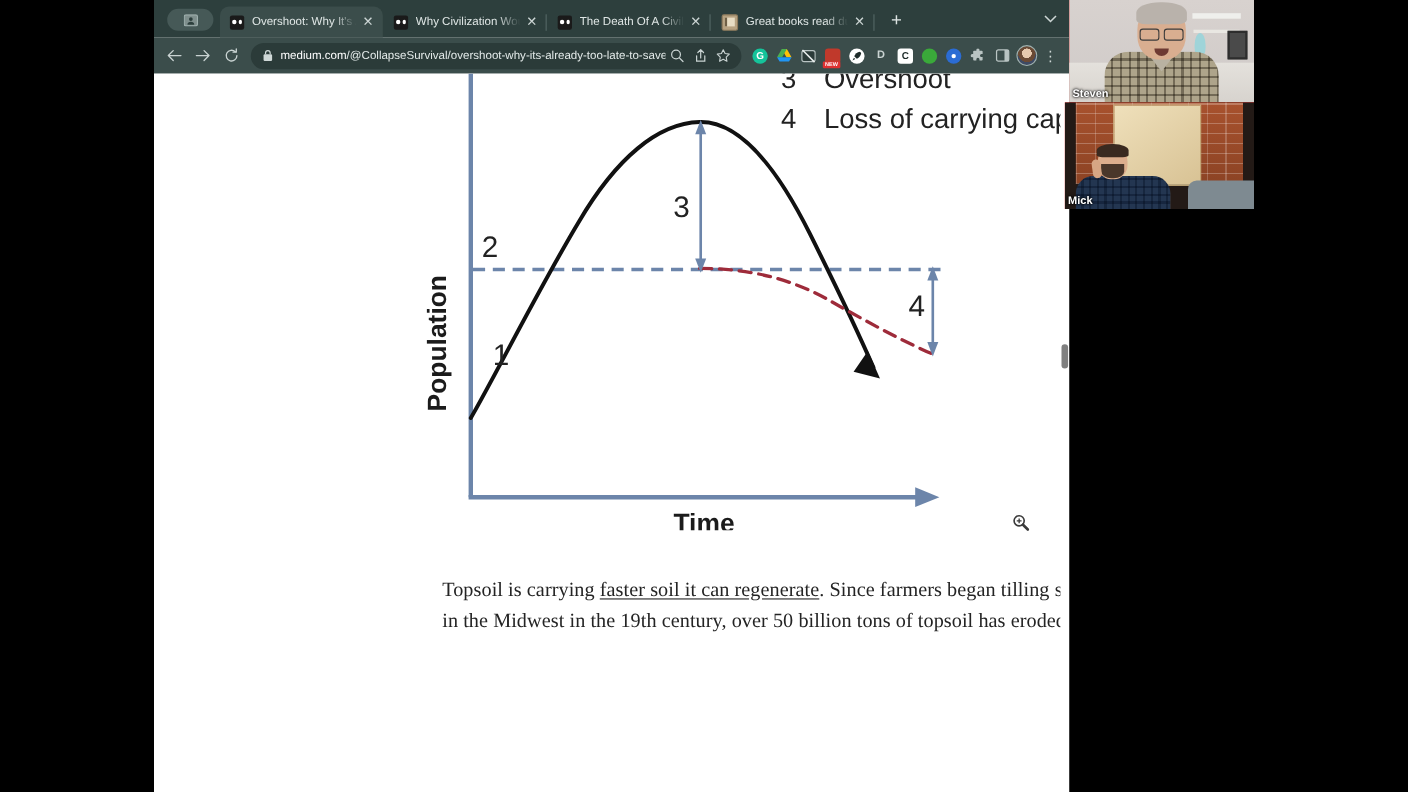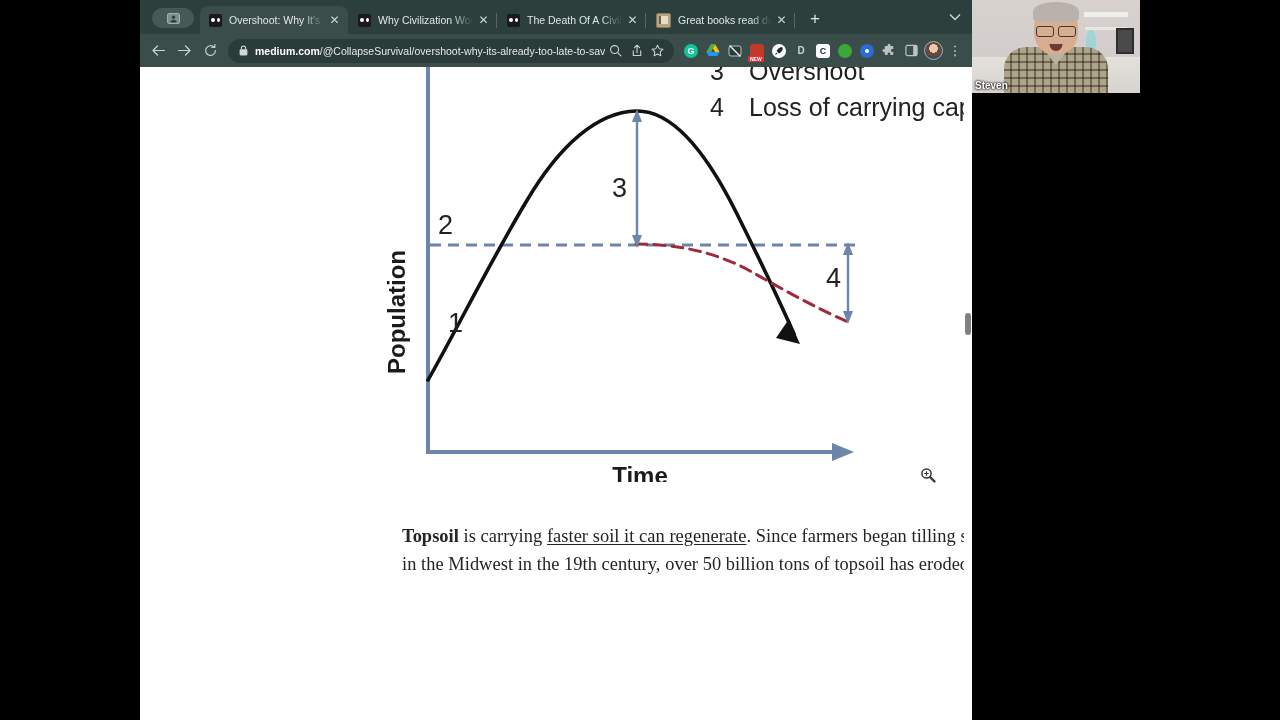--- a/index.html
+++ b/index.html
@@ -185,21 +185,21 @@
   }
   .omnibox .lock { flex:none; margin-right:7px; display:flex; }
   .omnibox .url {
     flex: 1;
     min-width: 0;
     font-size: 10.5px;
     color: #e3eae9;
     white-space: nowrap;
     overflow: hidden;
   }
-  .omnibox .url b { font-weight: 700; color:#ffffff;margin-top:38px; }
+  .omnibox .url b { font-weight: 400; color:#ffffff;margin-top:38px; }
   .omni-icon {
     flex:none;
     width: 21px; height:21px;
     display:flex; align-items:center; justify-content:center;
     color:#c9d3d2;
   }
   .ext-strip { display:flex; align-items:center; flex:none; }
   .ext {
     width: 20px; height: 20px;
     margin: 0 1px;
@@ -276,21 +276,21 @@
     font-family: "Liberation Serif", serif;
     color: #242424;
   }
   .article p {
     margin: 0 0 30px 0;
     font-size: 18.4px;
     line-height: 28px;
     letter-spacing: 0.05px;
   }
   .article p.tight { margin-bottom: 28px; }
-  .article b { font-weight: 700; }
+  .article b { font-weight: 400; }
   .article u { text-decoration: underline; text-underline-offset: 2px; }
 
   
   .scrollbar {
     position: absolute;
     right: 0; top: 0;
     width: 8px;
     height: 100%;
     background: #ffffff;
   }
@@ -684,14 +684,26 @@
     <div class="steven-head"></div>
     <div class="steven-hair"></div>
     <div class="steven-glasses">
         <span></span>
         <span></span>
       </div>
     <div class="steven-mouth"></div>
     <div class="name">Steven</div>
   </div>
 
+  <div class="vid" id="vid-mick">
+    <div class="mick-bg"></div>
+    <div class="mick-brick"></div>
+    <div class="mick-canvas"></div>
+    <div class="mick-sofa"></div>
+    <div class="mick-body"></div>
+    <div class="mick-head"></div>
+    <div class="mick-hair"></div>
+    <div class="mick-beard"></div>
+    <div class="mick-hand"></div>
+    <div class="name">Mick</div>
+  </div>
 
 </div>
 
 </body></html>

